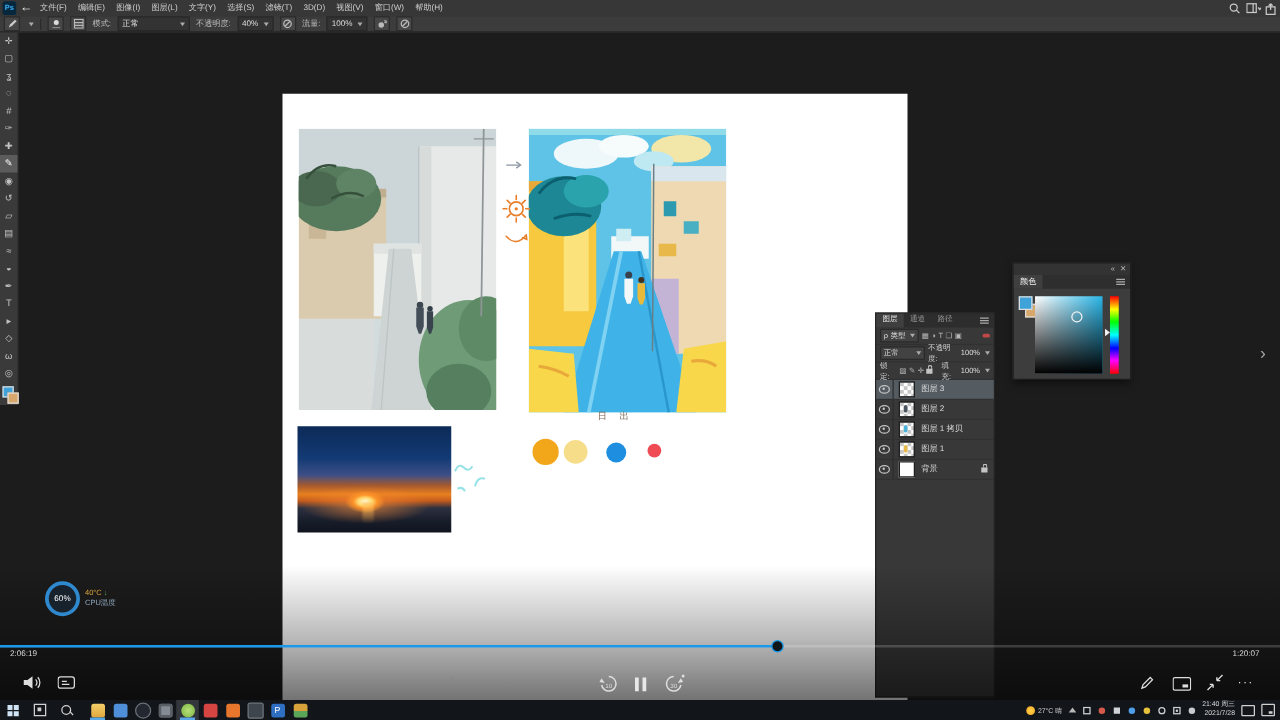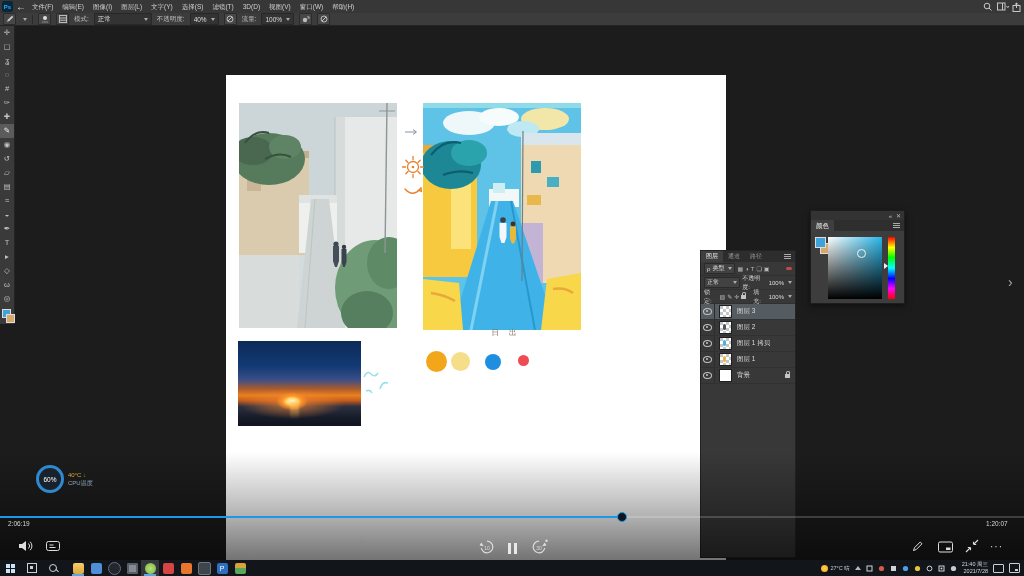--- a/index.html
+++ b/index.html
@@ -21,21 +21,21 @@
   .sep{width:1px;height:9px;background:#2b2b2b;}
   
   #toolbar{position:absolute;left:0;top:26px;width:14px;height:298px;background:#3a3a3a;border-right:1px solid #242424;z-index:3;}
   .tool{width:14px;height:14px;line-height:14px;text-align:center;font-size:7.5px;color:#c2c2c2;}
   .tool.sel{background:#5b5b5b;color:#fff;}
   #fg-swatch{position:absolute;left:2px;top:283px;width:7px;height:7px;border:1px solid #ddd;}
   #bg-swatch{position:absolute;left:6px;top:288px;width:7px;height:7px;border:1px solid #ddd;}
   #green-strip{position:absolute;left:2px;top:214px;width:5px;height:18px;background:#3fae4a;opacity:.9;}
   
   #canvas{position:absolute;left:226px;top:75px;width:500px;height:485px;background:#ffffff;z-index:1;}
-  #caption{position:absolute;left:252px;top:253px;width:56px;text-align:center;font-size:7.5px;letter-spacing:4px;color:#7c6a58;}
+  #caption{position:absolute;left:252px;top:253px;width:56px;font-size:7.5px;letter-spacing:4px;color:#7c6a58;}
   .dot{position:absolute;border-radius:50%;}
   #sunset{position:absolute;left:12px;top:266px;width:123px;height:85px;
     background:
       radial-gradient(ellipse 16px 9px at 44% 71%, #fffbdc 0%, #ffd970 35%, rgba(255,150,40,.9) 60%, rgba(255,120,30,0) 100%),
       radial-gradient(ellipse 70px 20px at 44% 74%, rgba(255,140,50,.7), rgba(255,120,30,0) 75%),
       linear-gradient(180deg,#0c2a57 0%,#123a74 30%,#3d4f86 46%,#a85a2e 56%,#e8801f 64%,#c65d1d 70%,#2c3040 77%,#171c29 90%,#10141f 100%);}
   #sunset::after{content:"";position:absolute;left:42%;top:72%;width:9px;height:17px;background:linear-gradient(rgba(255,190,90,.75),rgba(255,140,50,0));filter:blur(1px);}
   
   #layers-panel{position:absolute;left:700px;top:250px;width:96px;height:308px;background:#383838;border:1px solid #232323;box-sizing:border-box;z-index:2;font-size:6px;}
   .ptabs{height:11px;background:#2d2d2d;display:flex;align-items:center;color:#999;}

